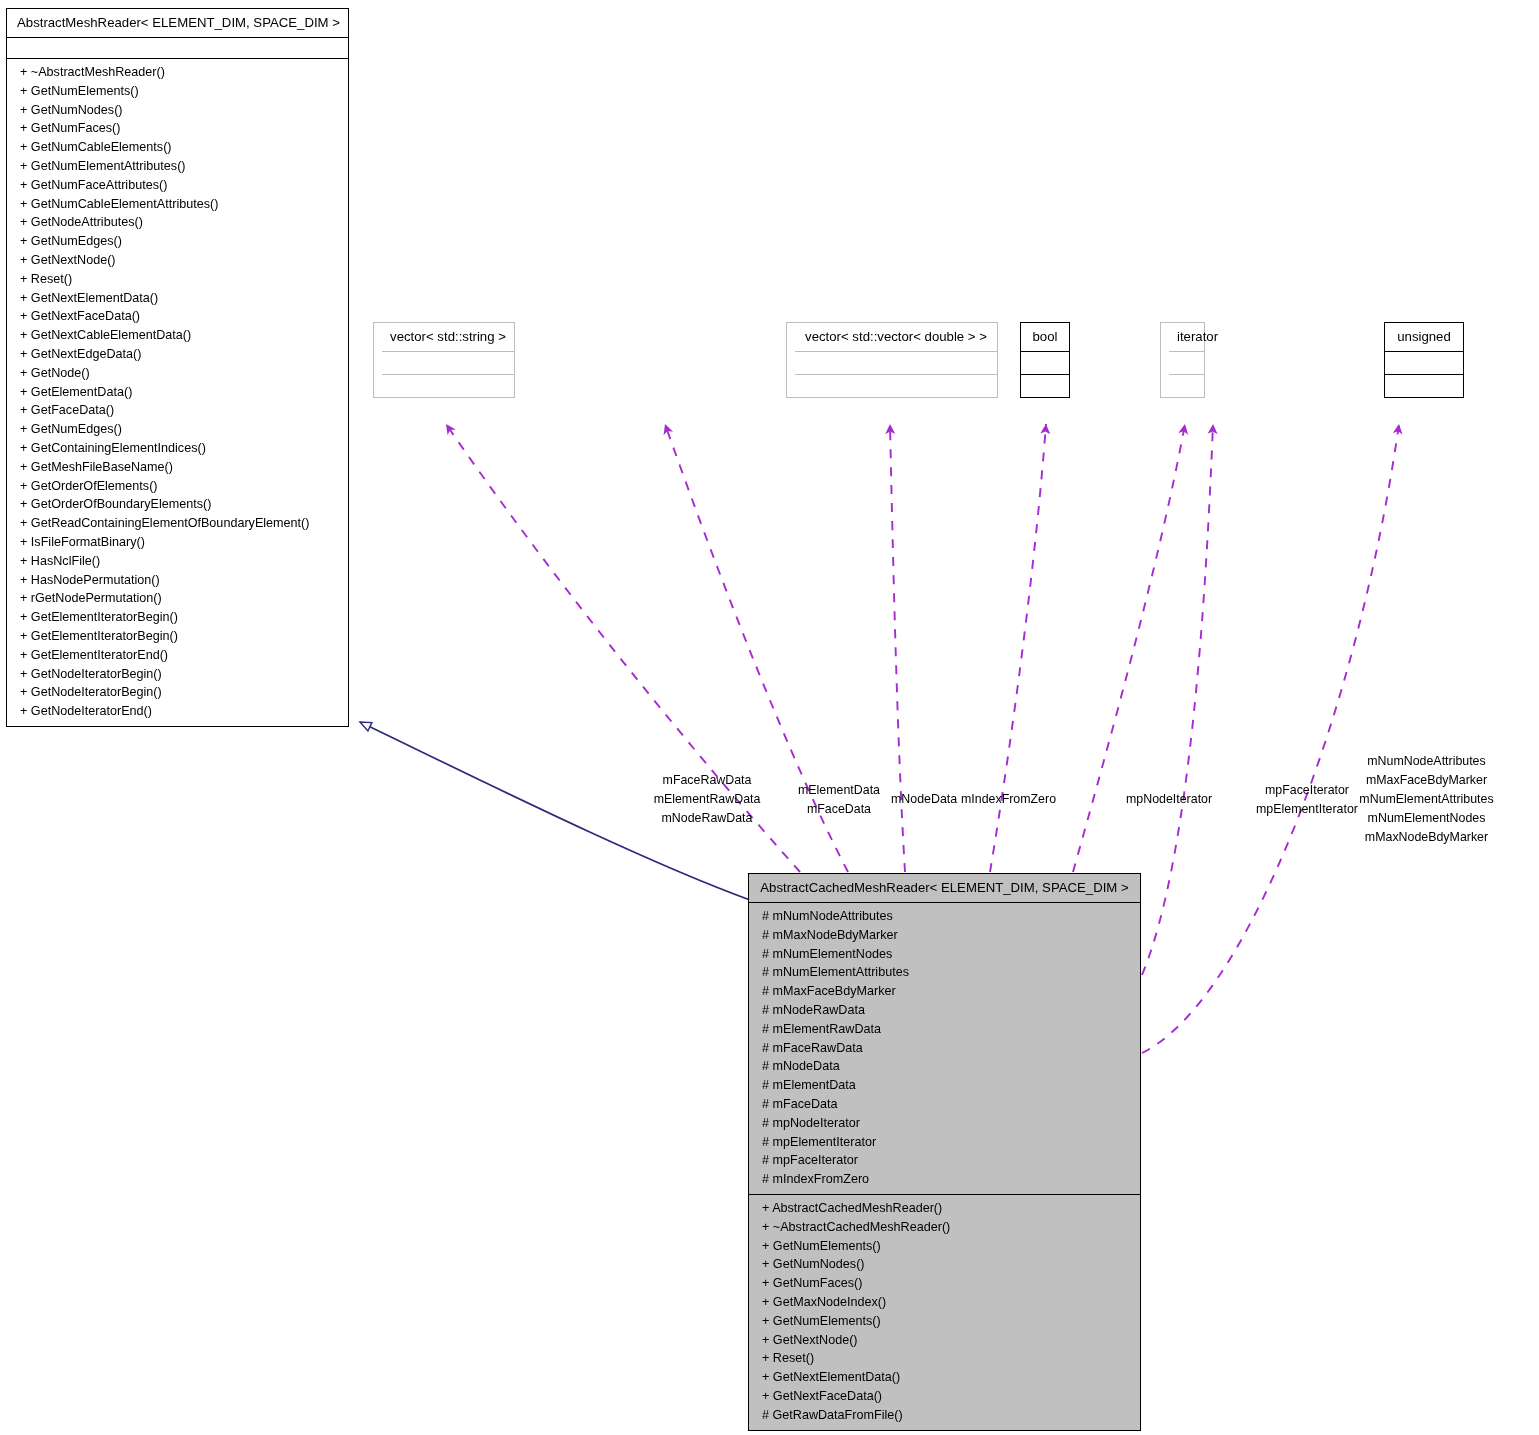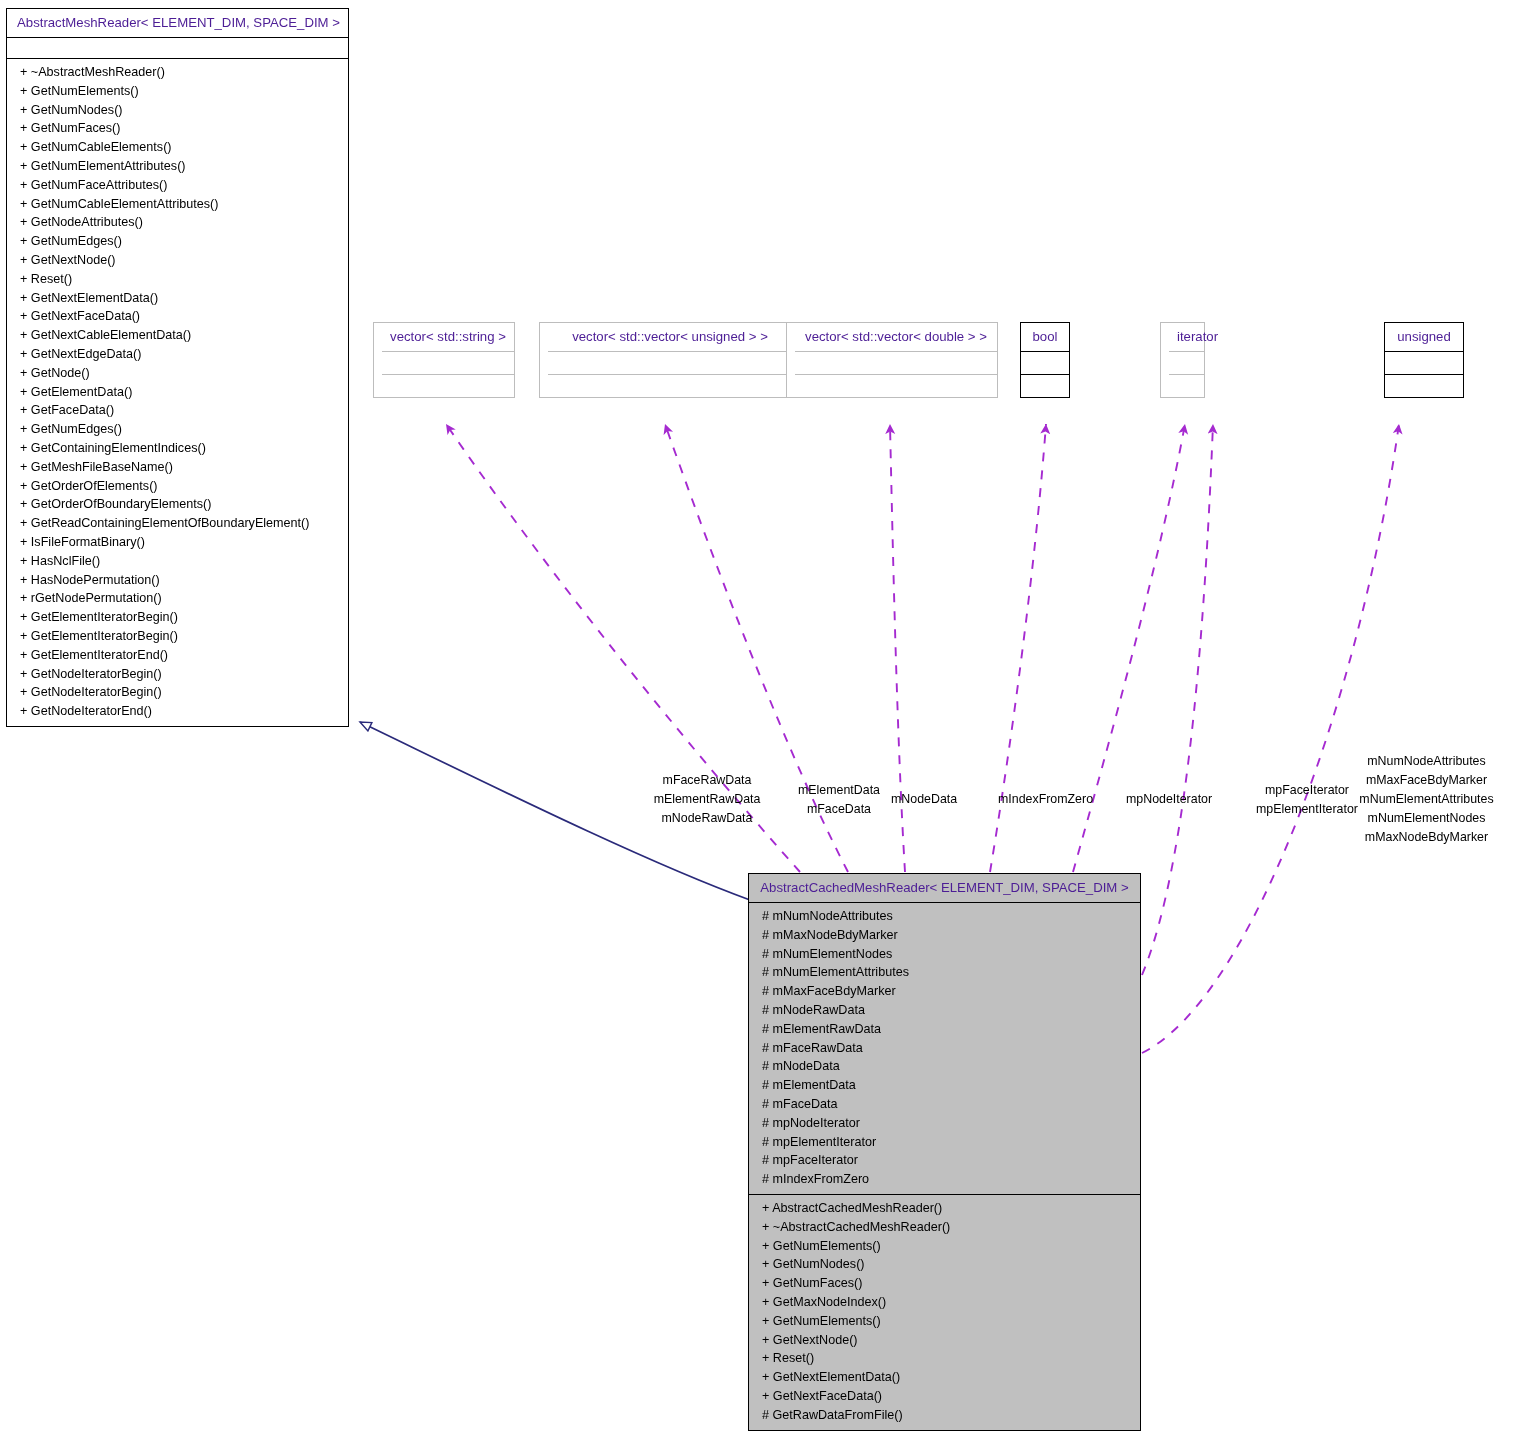--- a/index.html
+++ b/index.html
@@ -14,21 +14,21 @@
   
   .umlbox{position:absolute;box-sizing:border-box;background:#ffffff;}
   .umlbox .sep{height:0;border-top:1px solid #000;}
 
   .box-black{border:1px solid #000;}
   .box-black .sep{border-top:1px solid #000;}
   .box-grey{border:1px solid #bdbdbd;padding-left:8px;}
   .box-grey .sep{border-top:1px solid #bdbdbd;}
 
   .title{
-    font-size:13.2px;line-height:15px;color:#4c1d95;text-align:center;
+    font-size:13.2px;line-height:15px;color:#000000;text-align:center;
     padding:6px 8px 7px 8px;white-space:nowrap;
   }
   .title.left{text-align:left;padding-left:10px;}
 
   .emptyrow{height:20px;}
   .emptyrow.tall{height:22px;}
 
   .memberlist{padding:4px 0 5px 0;}
   .member{
     font-size:12.6px;line-height:18.8px;color:#000;
@@ -131,27 +131,20 @@
   </div>
 
   <div class="umlbox box-grey" style="left:373px;top:322px;width:142px;">
     <div class="title">vector&lt; std::string &gt;</div>
     <div class="sep"></div>
     <div class="emptyrow tall"></div>
     <div class="sep"></div>
     <div class="emptyrow tall"></div>
   </div>
 
-  <div class="umlbox box-grey" style="left:539px;top:322px;width:254px;">
-    <div class="title">vector&lt; std::vector&lt; unsigned &gt; &gt;</div>
-    <div class="sep"></div>
-    <div class="emptyrow tall"></div>
-    <div class="sep"></div>
-    <div class="emptyrow tall"></div>
-  </div>
 
   <div class="umlbox box-grey" style="left:786px;top:322px;width:212px;">
     <div class="title">vector&lt; std::vector&lt; double &gt; &gt;</div>
     <div class="sep"></div>
     <div class="emptyrow tall"></div>
     <div class="sep"></div>
     <div class="emptyrow tall"></div>
   </div>
 
   <div class="umlbox box-black" style="left:1020px;top:322px;width:50px;">
@@ -186,21 +179,21 @@
 
   <div class="edgelabel center" style="left:780px;top:781px;width:118px;">
     <div>mElementData</div>
     <div>mFaceData</div>
   </div>
 
   <div class="edgelabel" style="left:891px;top:790px;">
     <div>mNodeData</div>
   </div>
 
-  <div class="edgelabel" style="left:998px;top:790px;text-align:right;">
+  <div class="edgelabel" style="left:961px;top:790px;text-align:right;">
     <div>mIndexFromZero</div>
   </div>
 
   <div class="edgelabel" style="left:1126px;top:790px;">
     <div>mpNodeIterator</div>
   </div>
 
   <div class="edgelabel center" style="left:1242px;top:781px;width:130px;">
     <div>mpFaceIterator</div>
     <div>mpElementIterator</div>

